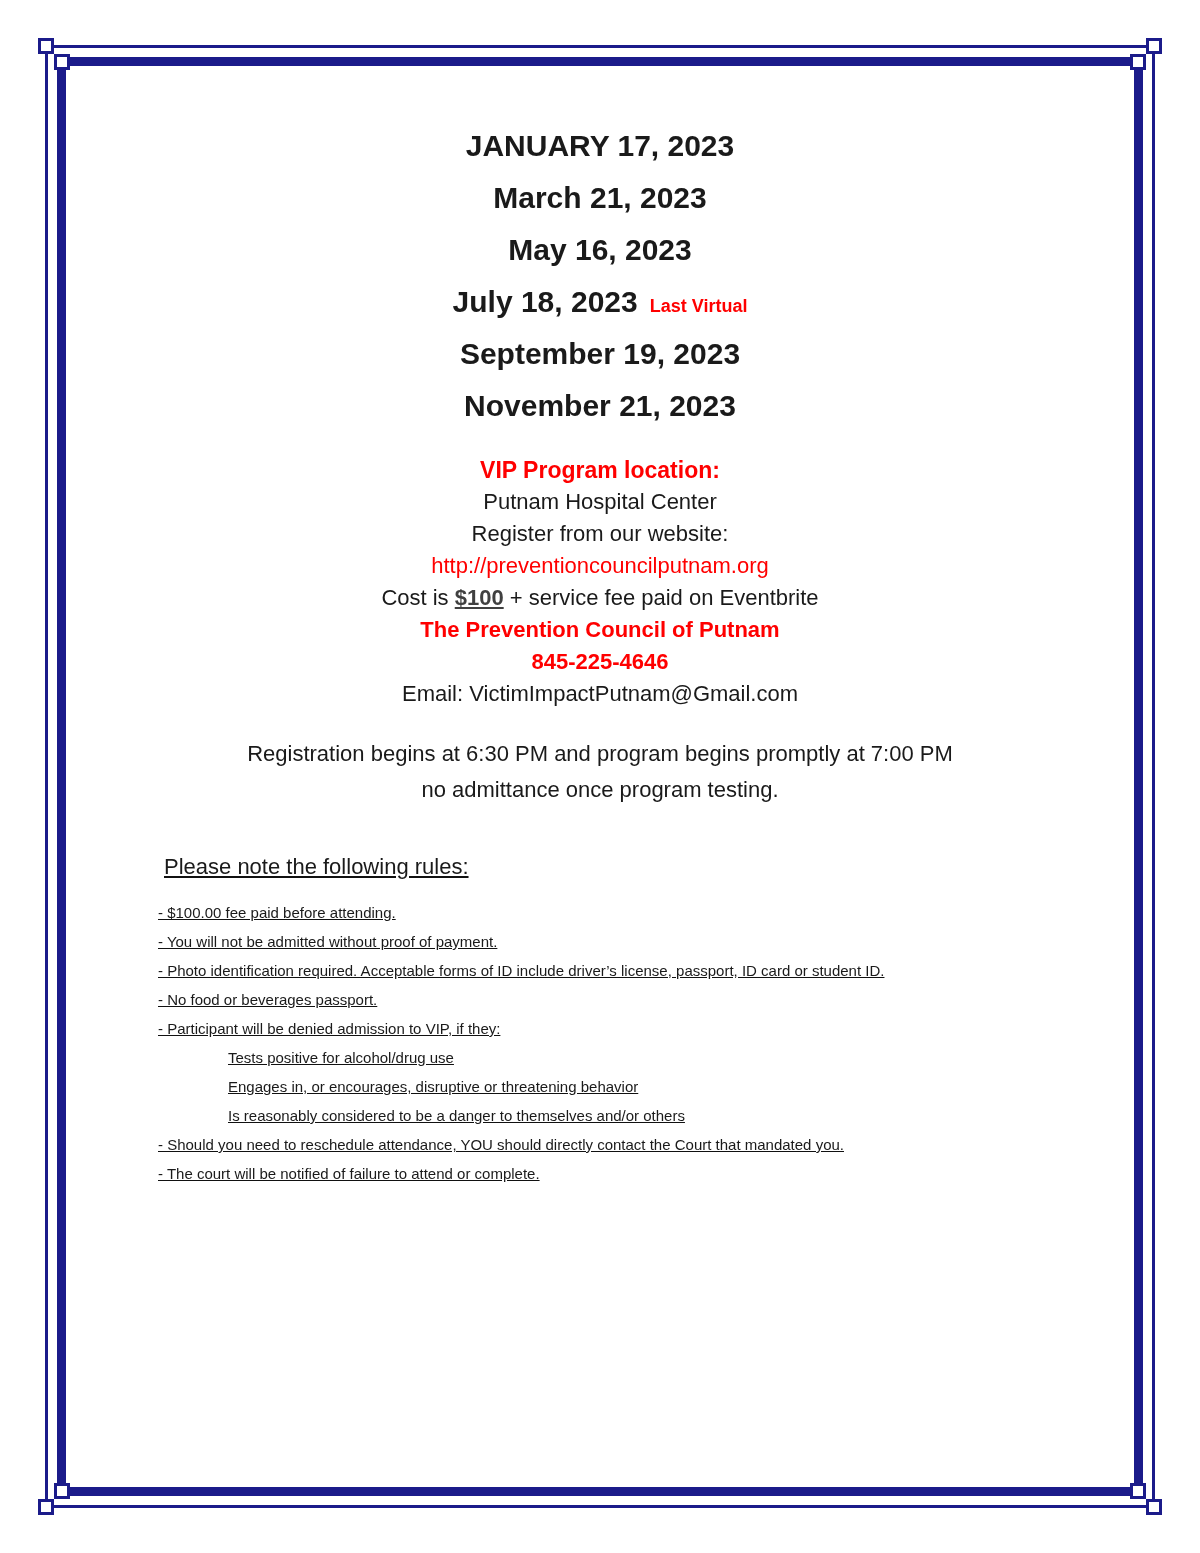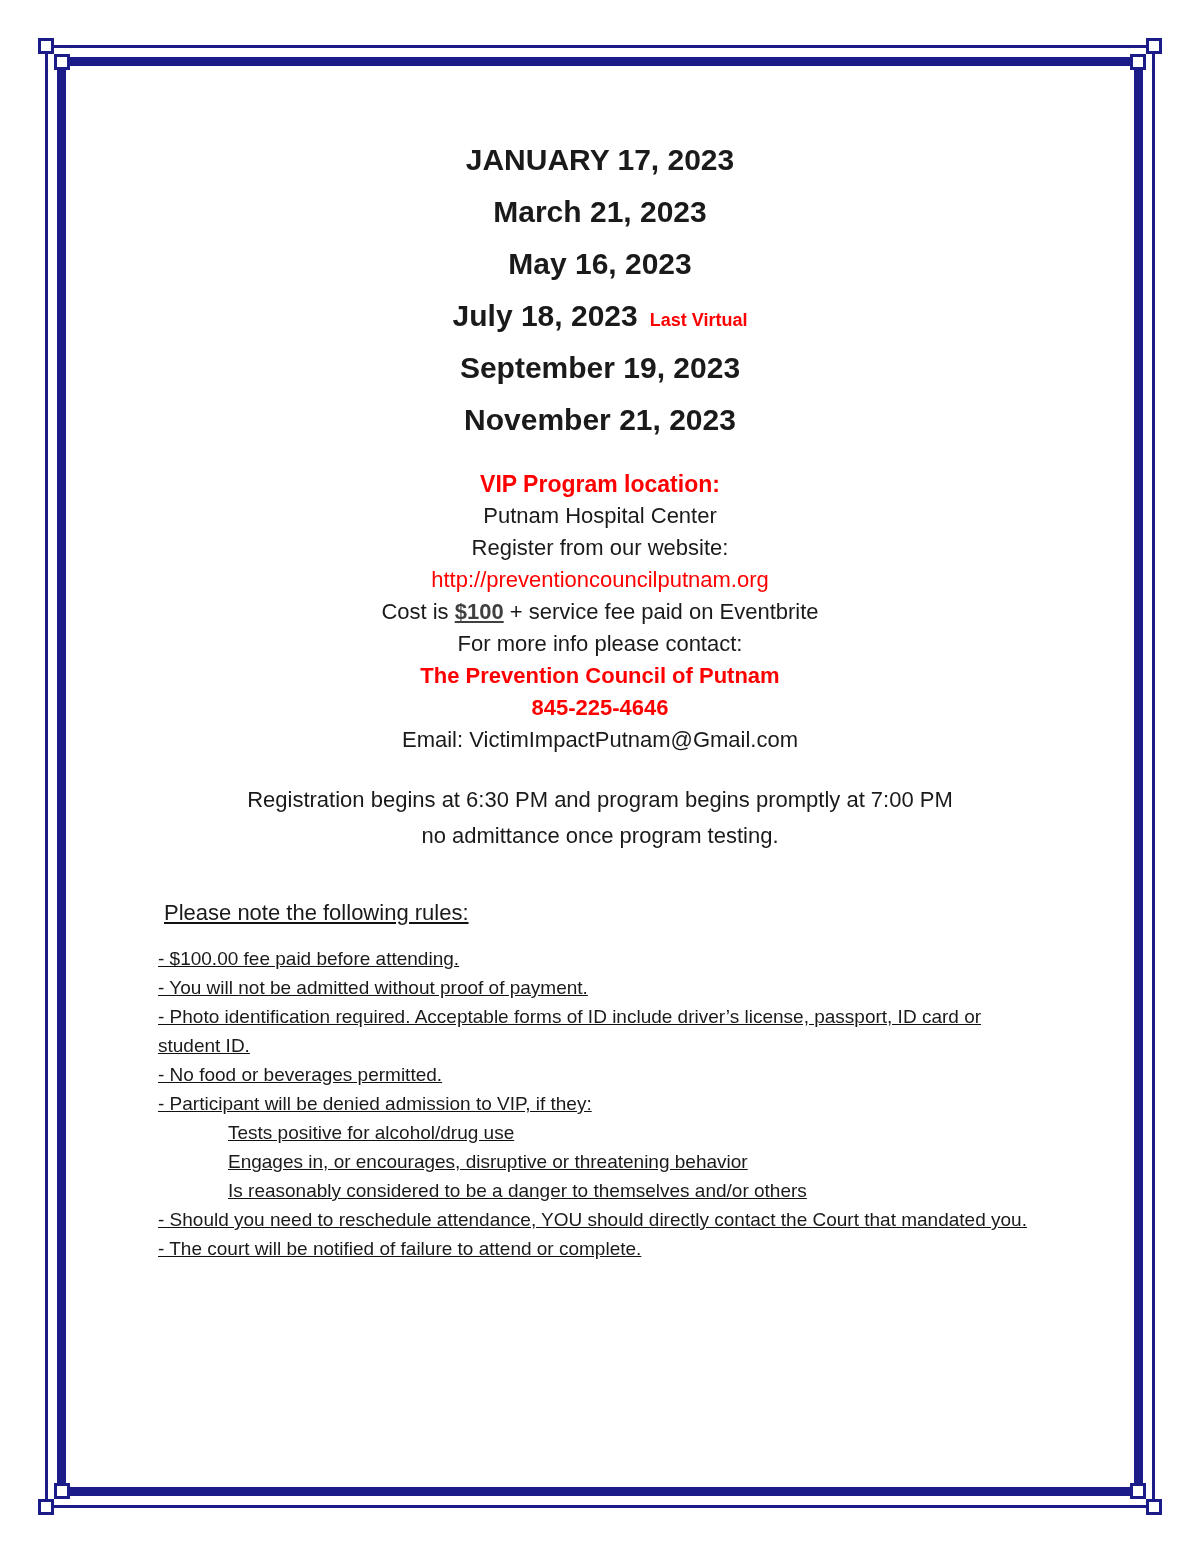--- a/index.html
+++ b/index.html
@@ -54,21 +54,21 @@
   .title-block { line-height: 48px; }
   .title-line {
     font-size: 31px;
     font-weight: bold;
     color: #1a1a1a;
   }
   .tagline-line { font-size: 31px; color: #1a1a1a; }
   .tagline-line .paren { font-weight: bold; }
 
   .dates {
-    margin-top: 50px;
+    margin-top: 36px;
     line-height: 48px;
   }
   .date-line {
     font-size: 30px;
     font-weight: bold;
     color: #1a1a1a;
   }
   .date-note {
     font-size: 18px;
     font-weight: bold;
@@ -101,21 +101,21 @@
   }
   .rules-heading {
     font-size: 22px;
     color: #1a1a1a;
     margin-left: 74px;
     margin-bottom: 18px;
   }
   .rules-list {
     margin-left: 68px;
     max-width: 882px;
-    font-size: 19px;
+    font-size: 15px;
     line-height: 29px;
     color: #1a1a1a;
   }
   .rule.indent { padding-left: 70px; }
 </style>
 </head>
 <body>
 
 <div class="frame-thin"></div>
 <div class="frame-thick"></div>
@@ -139,38 +139,37 @@
     <div class="date-line"><span>September 19, 2023</span><span class="date-note"></span></div>
     <div class="date-line"><span>November 21, 2023</span><span class="date-note"></span></div>
   </div>
 
   <div class="location">
     <div class="red-bold loc-heading">VIP Program location:</div>
     <div>Putnam Hospital Center</div>
     <div>Register from our website:</div>
     <div><a class="red-link">http://preventioncouncilputnam.org</a></div>
     <div><span>Cost is </span><span class="cost-amount">$100</span><span> + service fee paid on Eventbrite</span></div>
-    <div>For more info please contact:</div>
     <div class="red-bold">The Prevention Council of Putnam</div>
     <div class="red-bold">845-225-4646</div>
     <div>Email: VictimImpactPutnam@Gmail.com</div>
   </div>
 
   <div class="registration">
     <div>Registration begins at 6:30 PM and program begins promptly at 7:00 PM</div>
     <div>no admittance once program testing.</div>
   </div>
 
   <div class="rules">
     <div class="rules-heading">Please note the following rules:</div>
     <div class="rules-list">
       <div class="rule">- $100.00 fee paid before attending.</div>
       <div class="rule">- You will not be admitted without proof of payment.</div>
       <div class="rule">- Photo identification required. Acceptable forms of ID include driver’s license, passport, ID card or student ID.</div>
-      <div class="rule">- No food or beverages permitted.</div>
+      <div class="rule">- No food or beverages passport.</div>
       <div class="rule">- Participant will be denied admission to VIP, if they:</div>
       <div class="rule indent">Tests positive for alcohol/drug use</div>
       <div class="rule indent">Engages in, or encourages, disruptive or threatening behavior</div>
       <div class="rule indent">Is reasonably considered to be a danger to themselves and/or others</div>
       <div class="rule">- Should you need to reschedule attendance, YOU should directly contact the Court that mandated you.</div>
       <div class="rule">- The court will be notified of failure to attend or complete.</div>
     </div>
   </div>
 
 </div>

